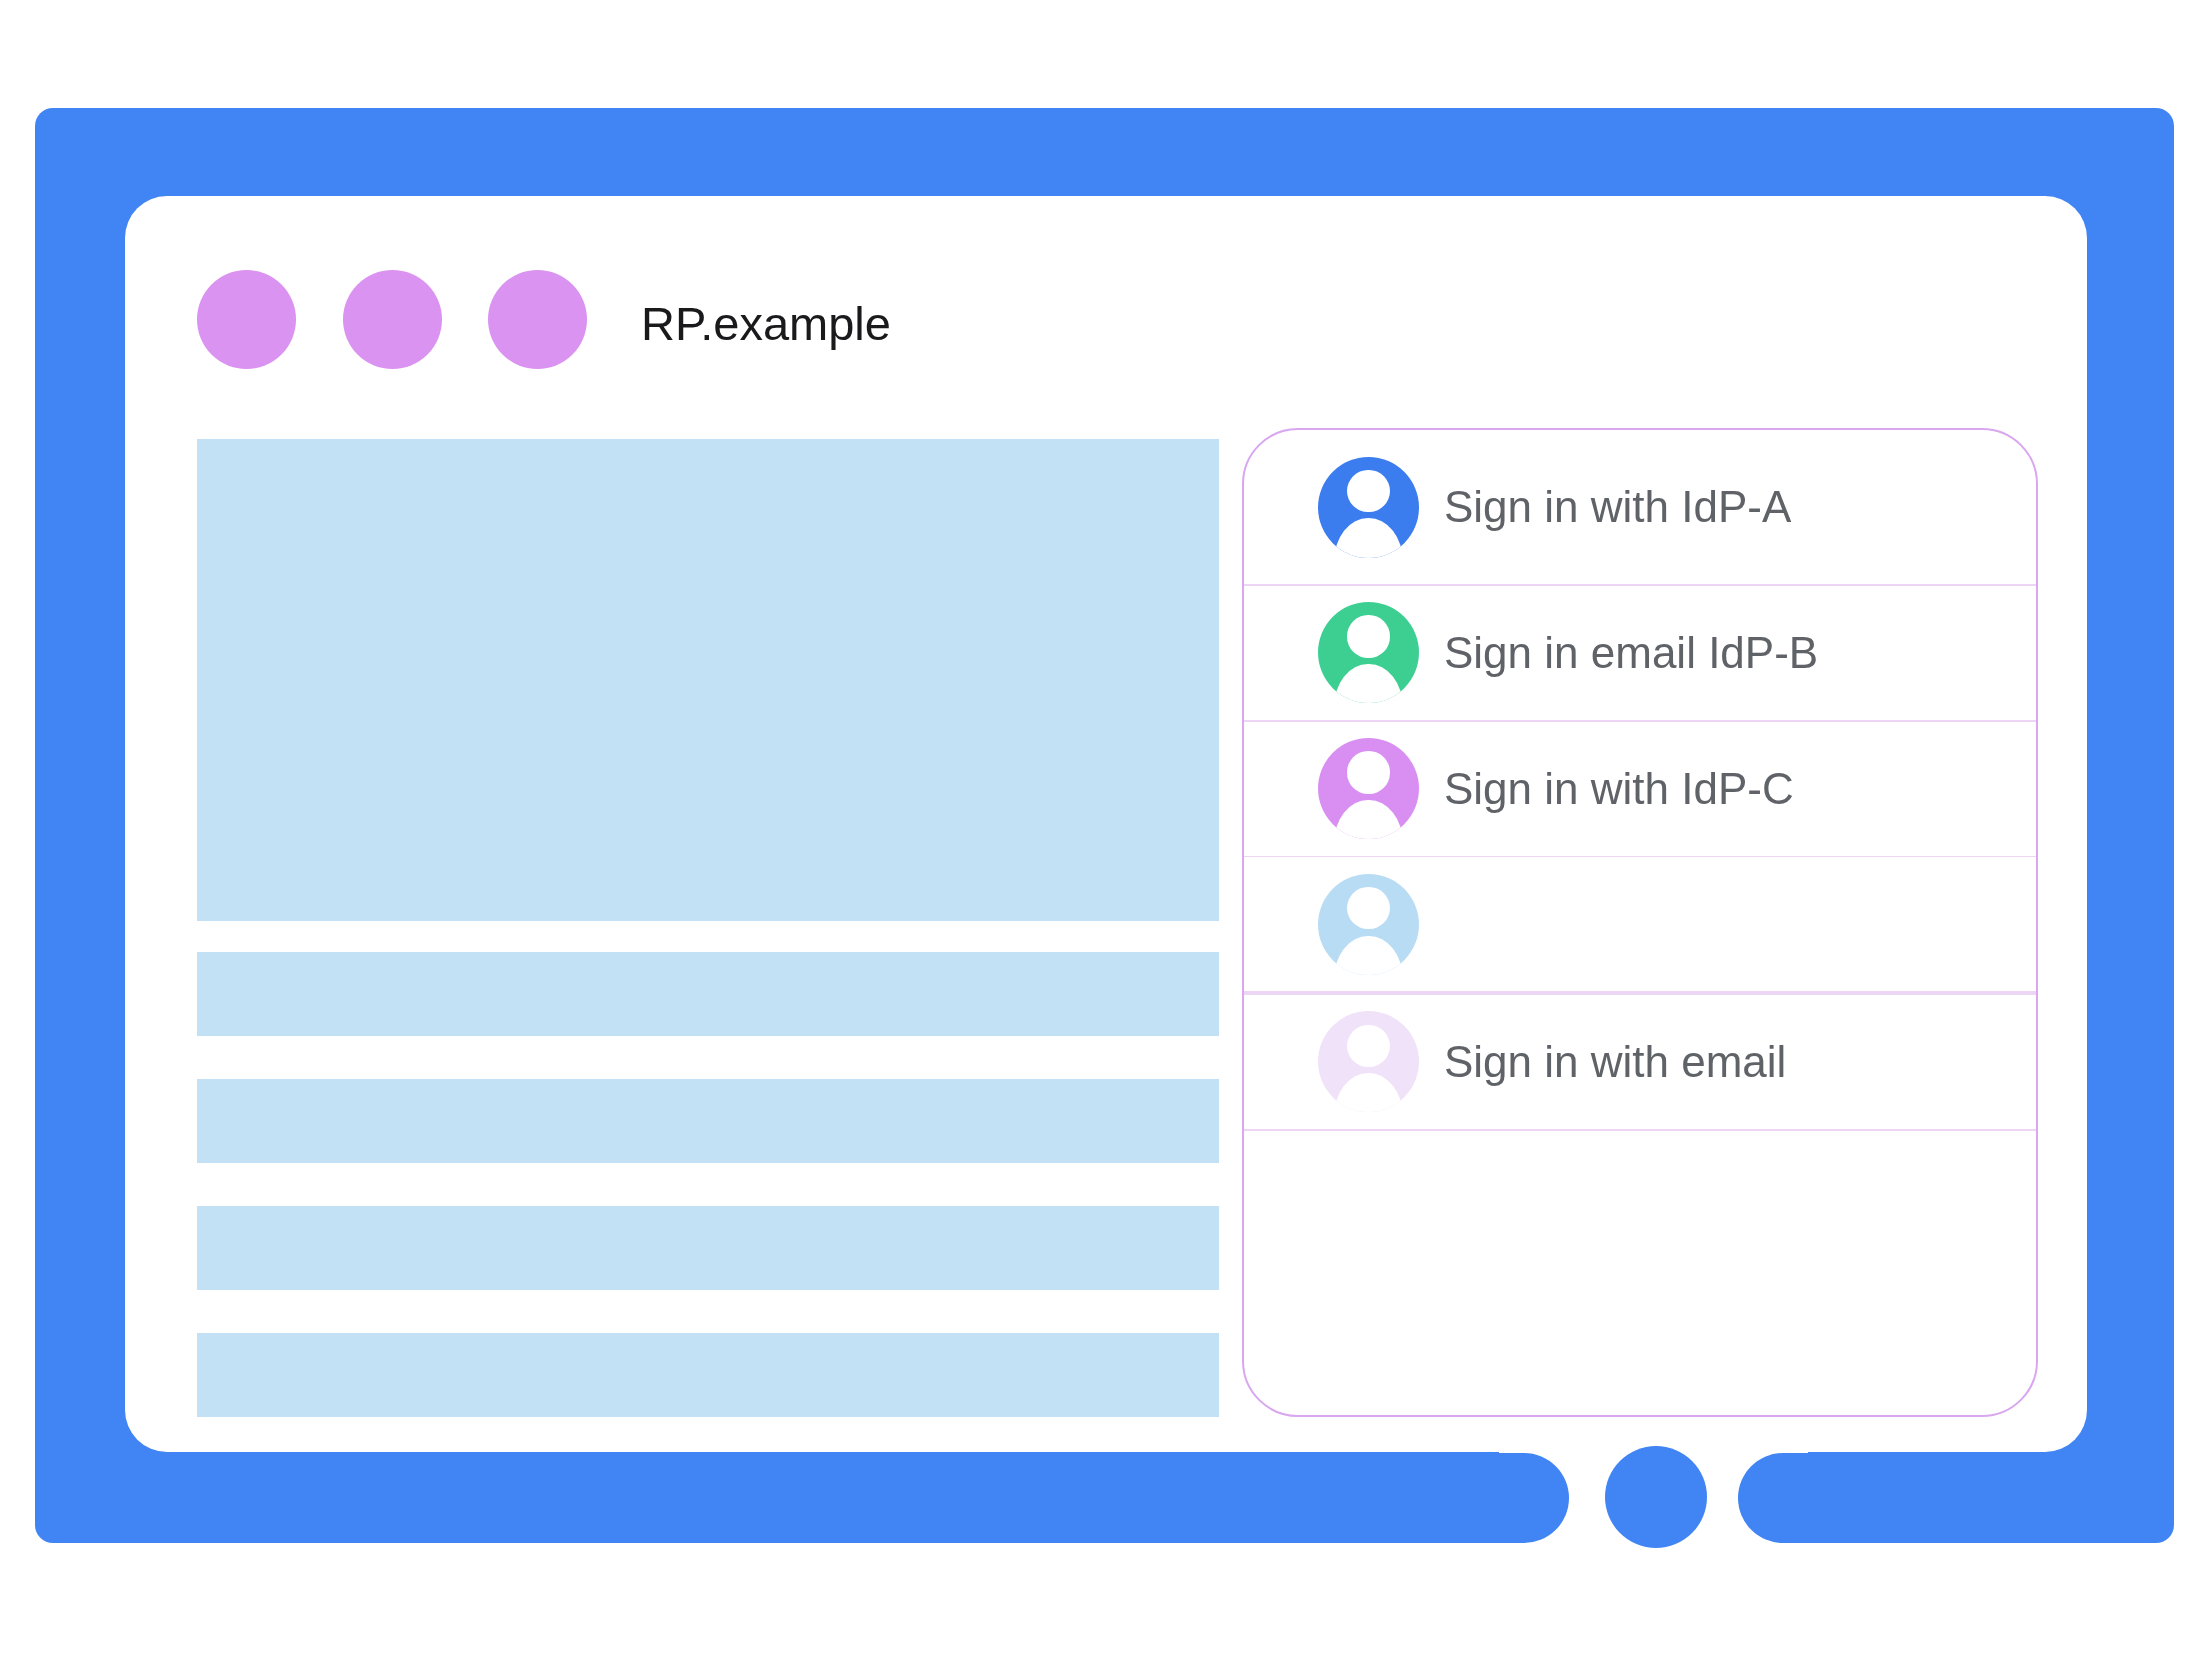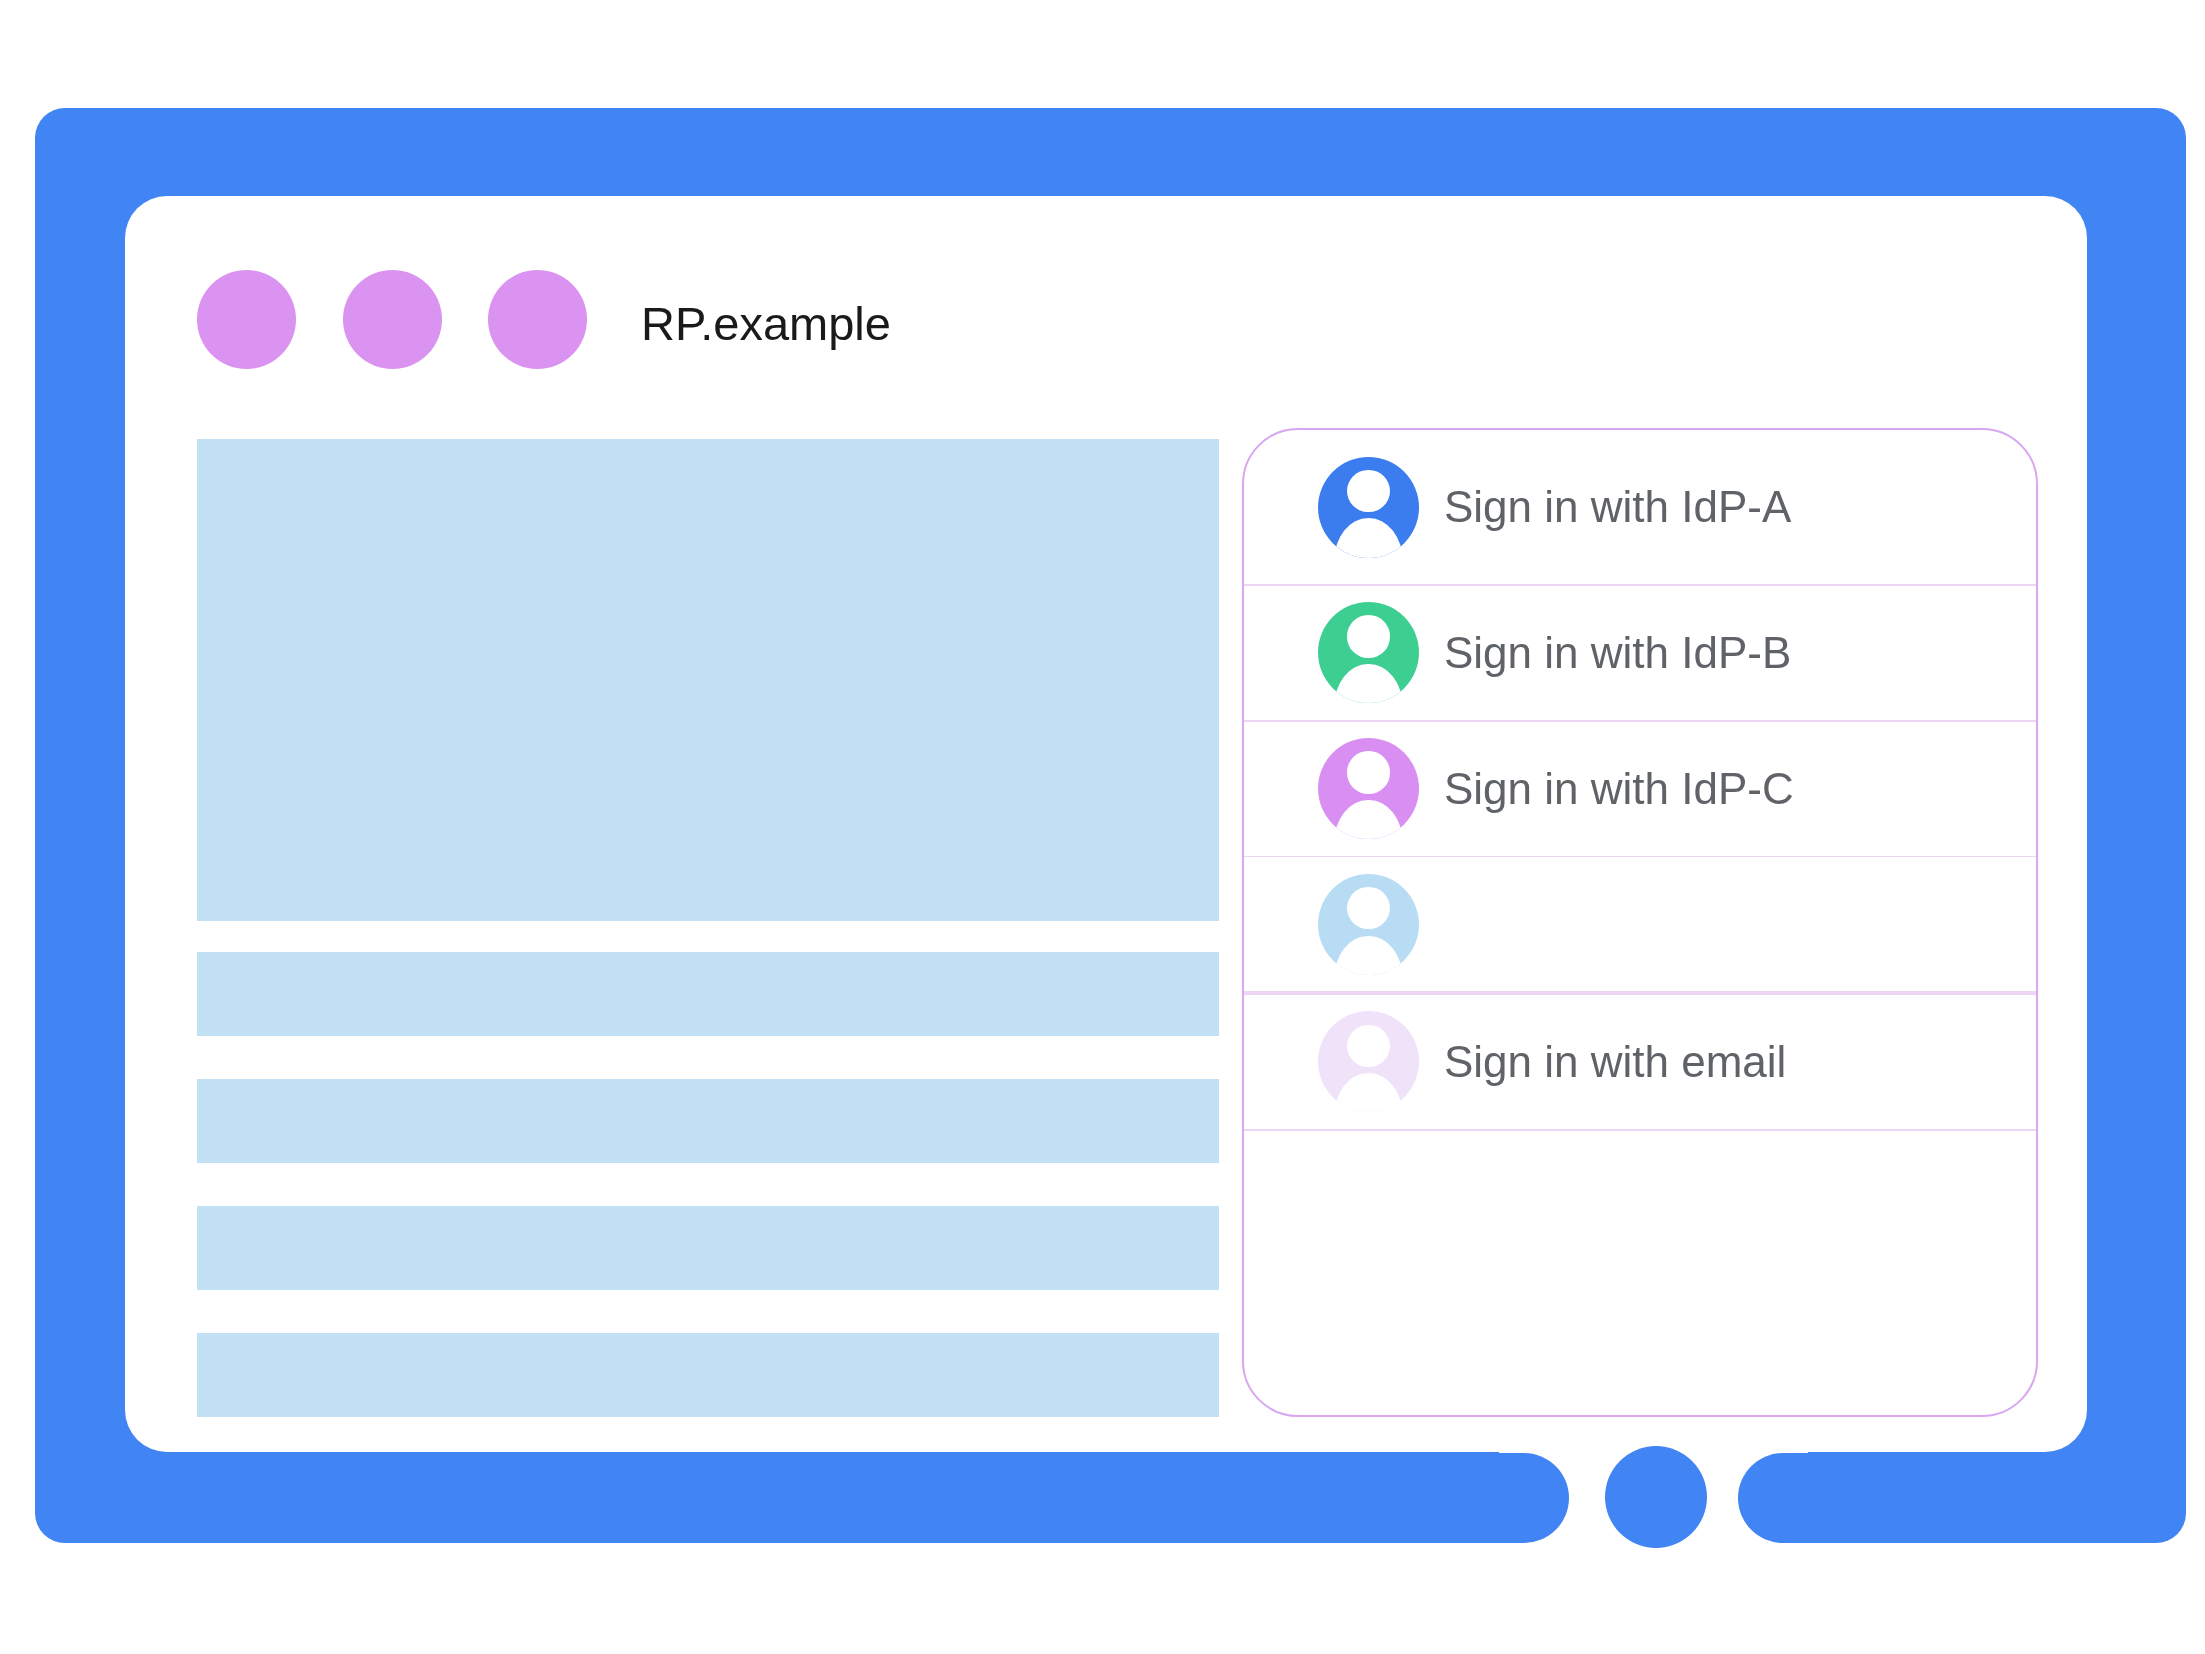--- a/index.html
+++ b/index.html
@@ -11,22 +11,21 @@
     overflow: hidden;
     font-family: "Liberation Sans", sans-serif;
   }
 
   
   .frame {
     position: absolute;
     left: 35px; top: 108px;
     width: 2139px; height: 1435px;
     background: var(--frame-blue, #4184F3);
-    border-radius: 30px;
-    padding-left: 12px;
+    border-radius: 18px;
   }
   .screen {
     position: absolute;
     left: 90px; top: 88px;
     width: 1962px; height: 1256px;
     background: #ffffff;
     border-radius: 42px;
   }
 
   
@@ -175,21 +174,21 @@
               <span class="shoulders"></span>
             </span>
             <span class="signin-label">Sign in with IdP-A</span>
           </div>
           <div class="row-divider"></div>
           <div class="signin-row">
             <span class="avatar" style="background: rgb(61, 207, 145);">
               <span class="head"></span>
               <span class="shoulders"></span>
             </span>
-            <span class="signin-label">Sign in with IdP-B</span>
+            <span class="signin-label">Sign in email IdP-B</span>
           </div>
           <div class="row-divider"></div>
           <div class="signin-row">
             <span class="avatar" style="background: rgb(217, 143, 242);">
               <span class="head"></span>
               <span class="shoulders"></span>
             </span>
             <span class="signin-label">Sign in with IdP-C</span>
           </div>
           <div class="row-divider"></div>

